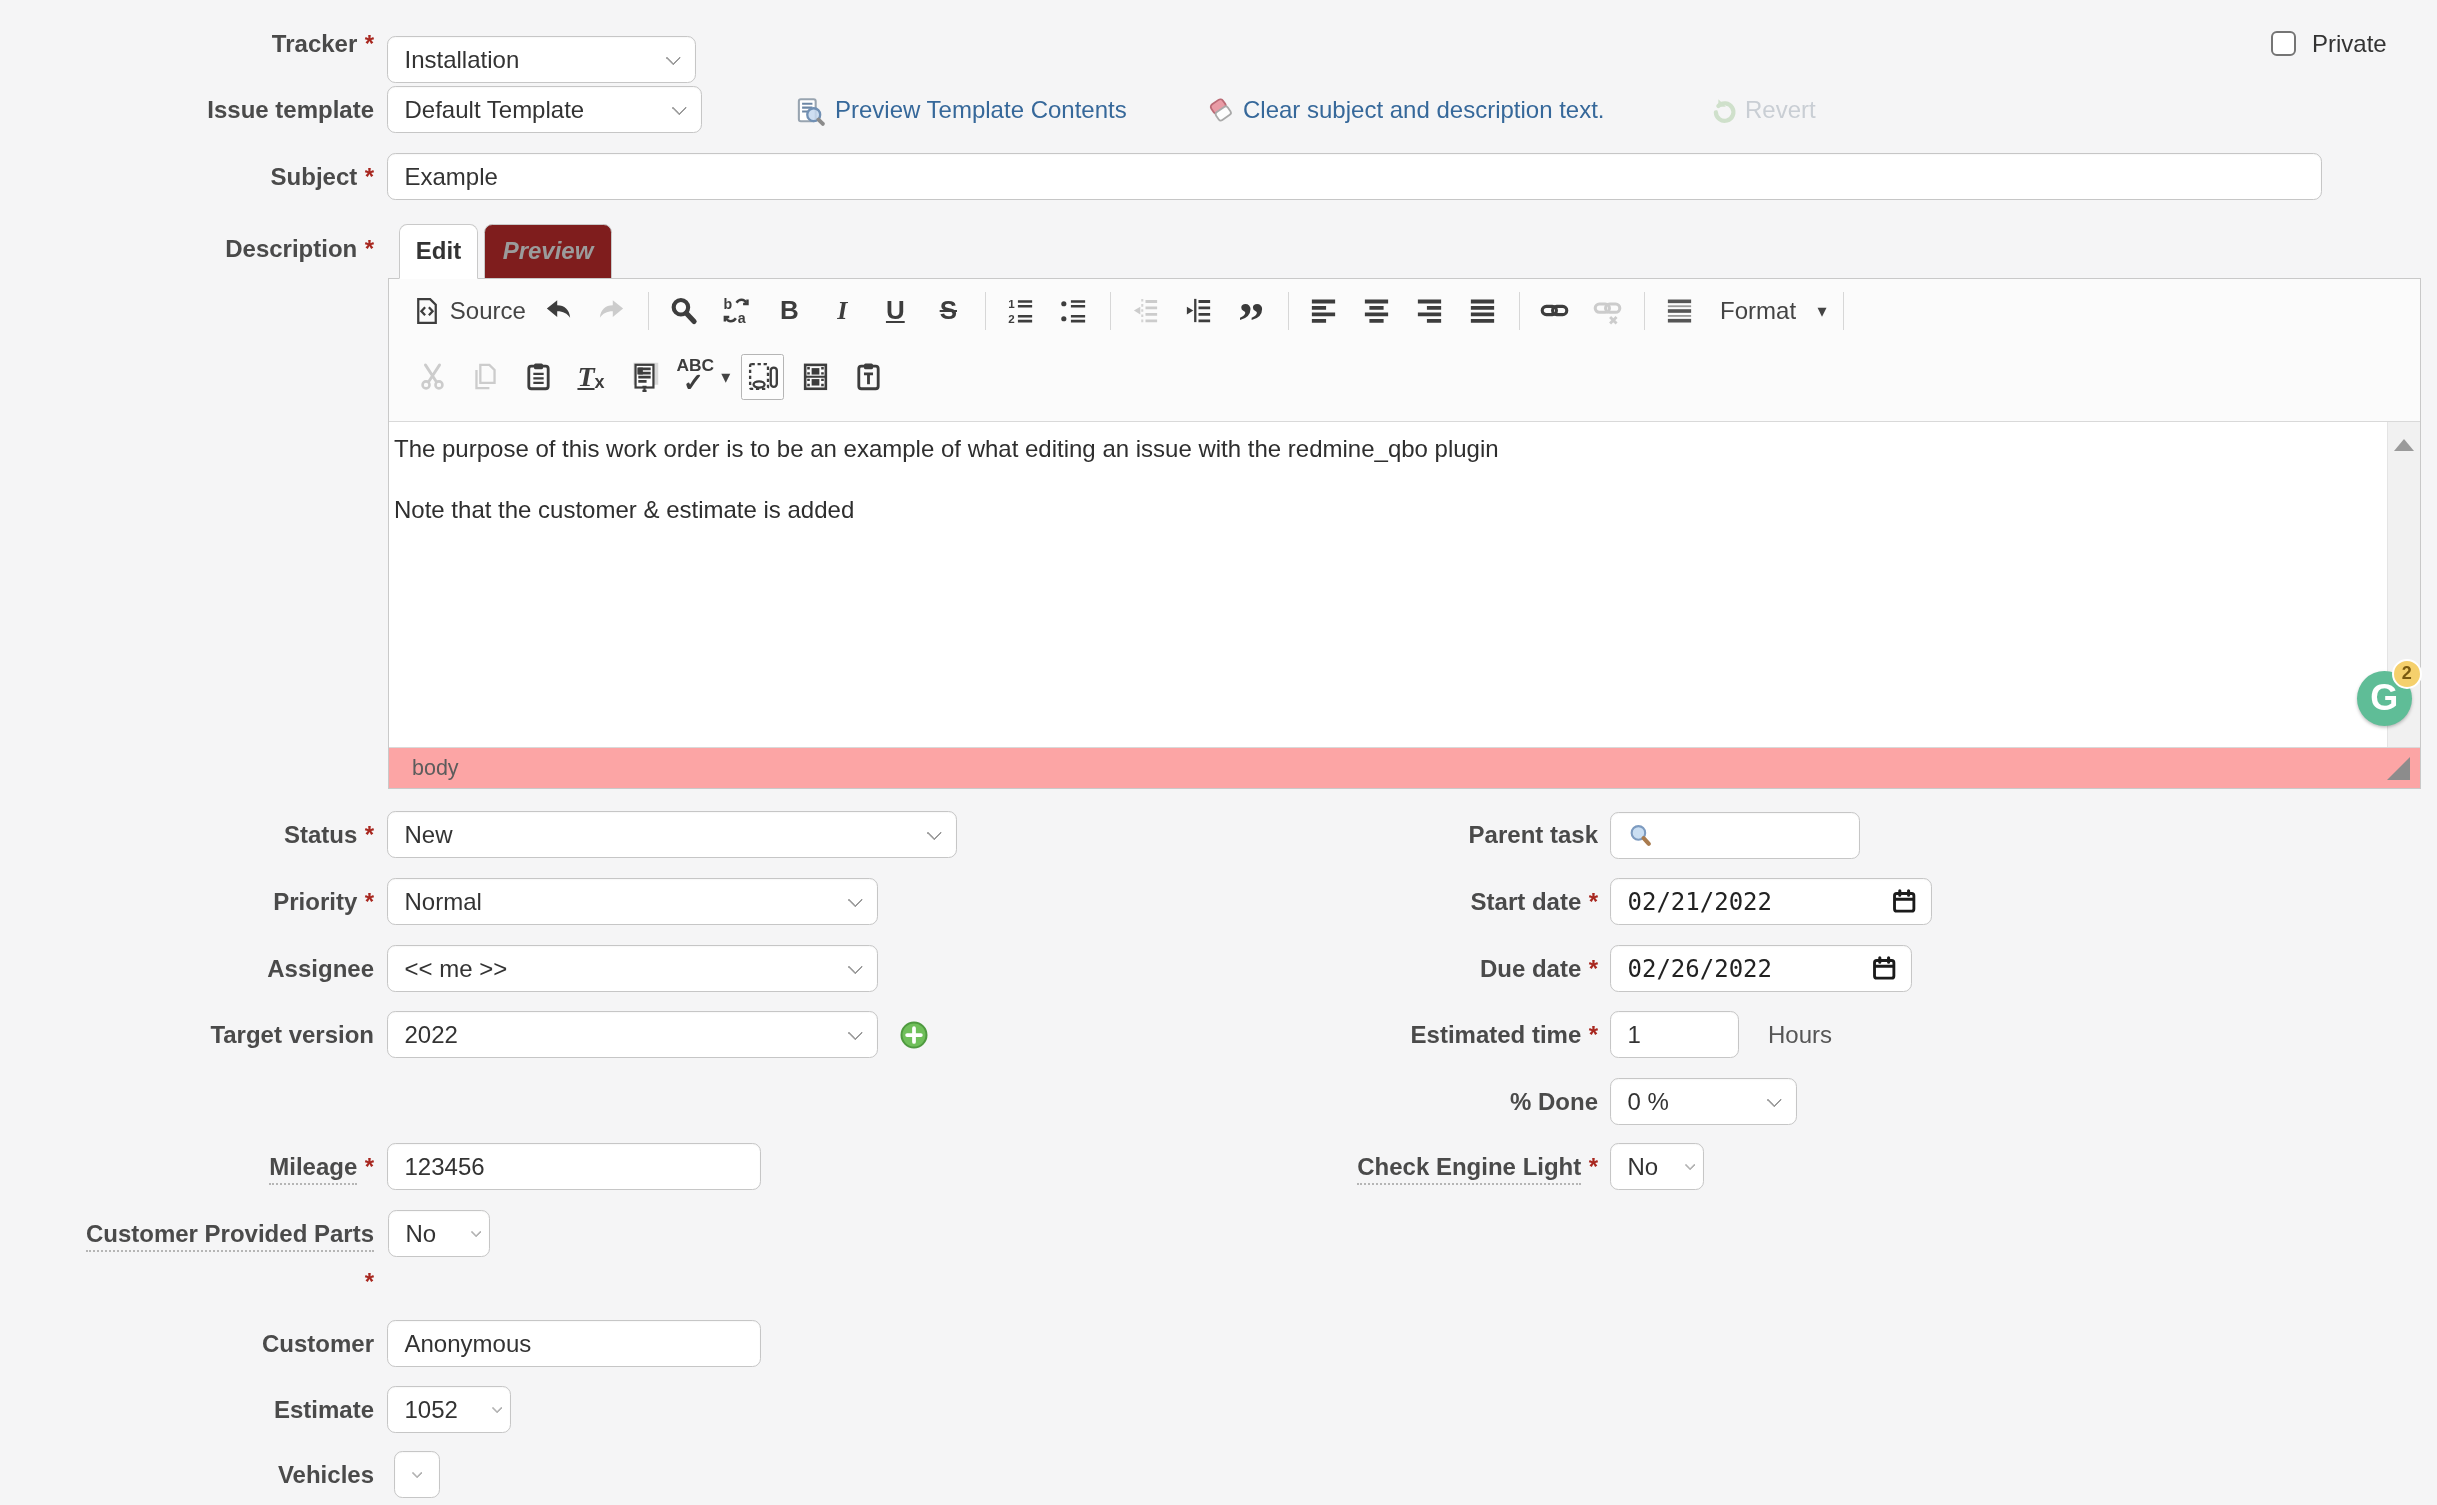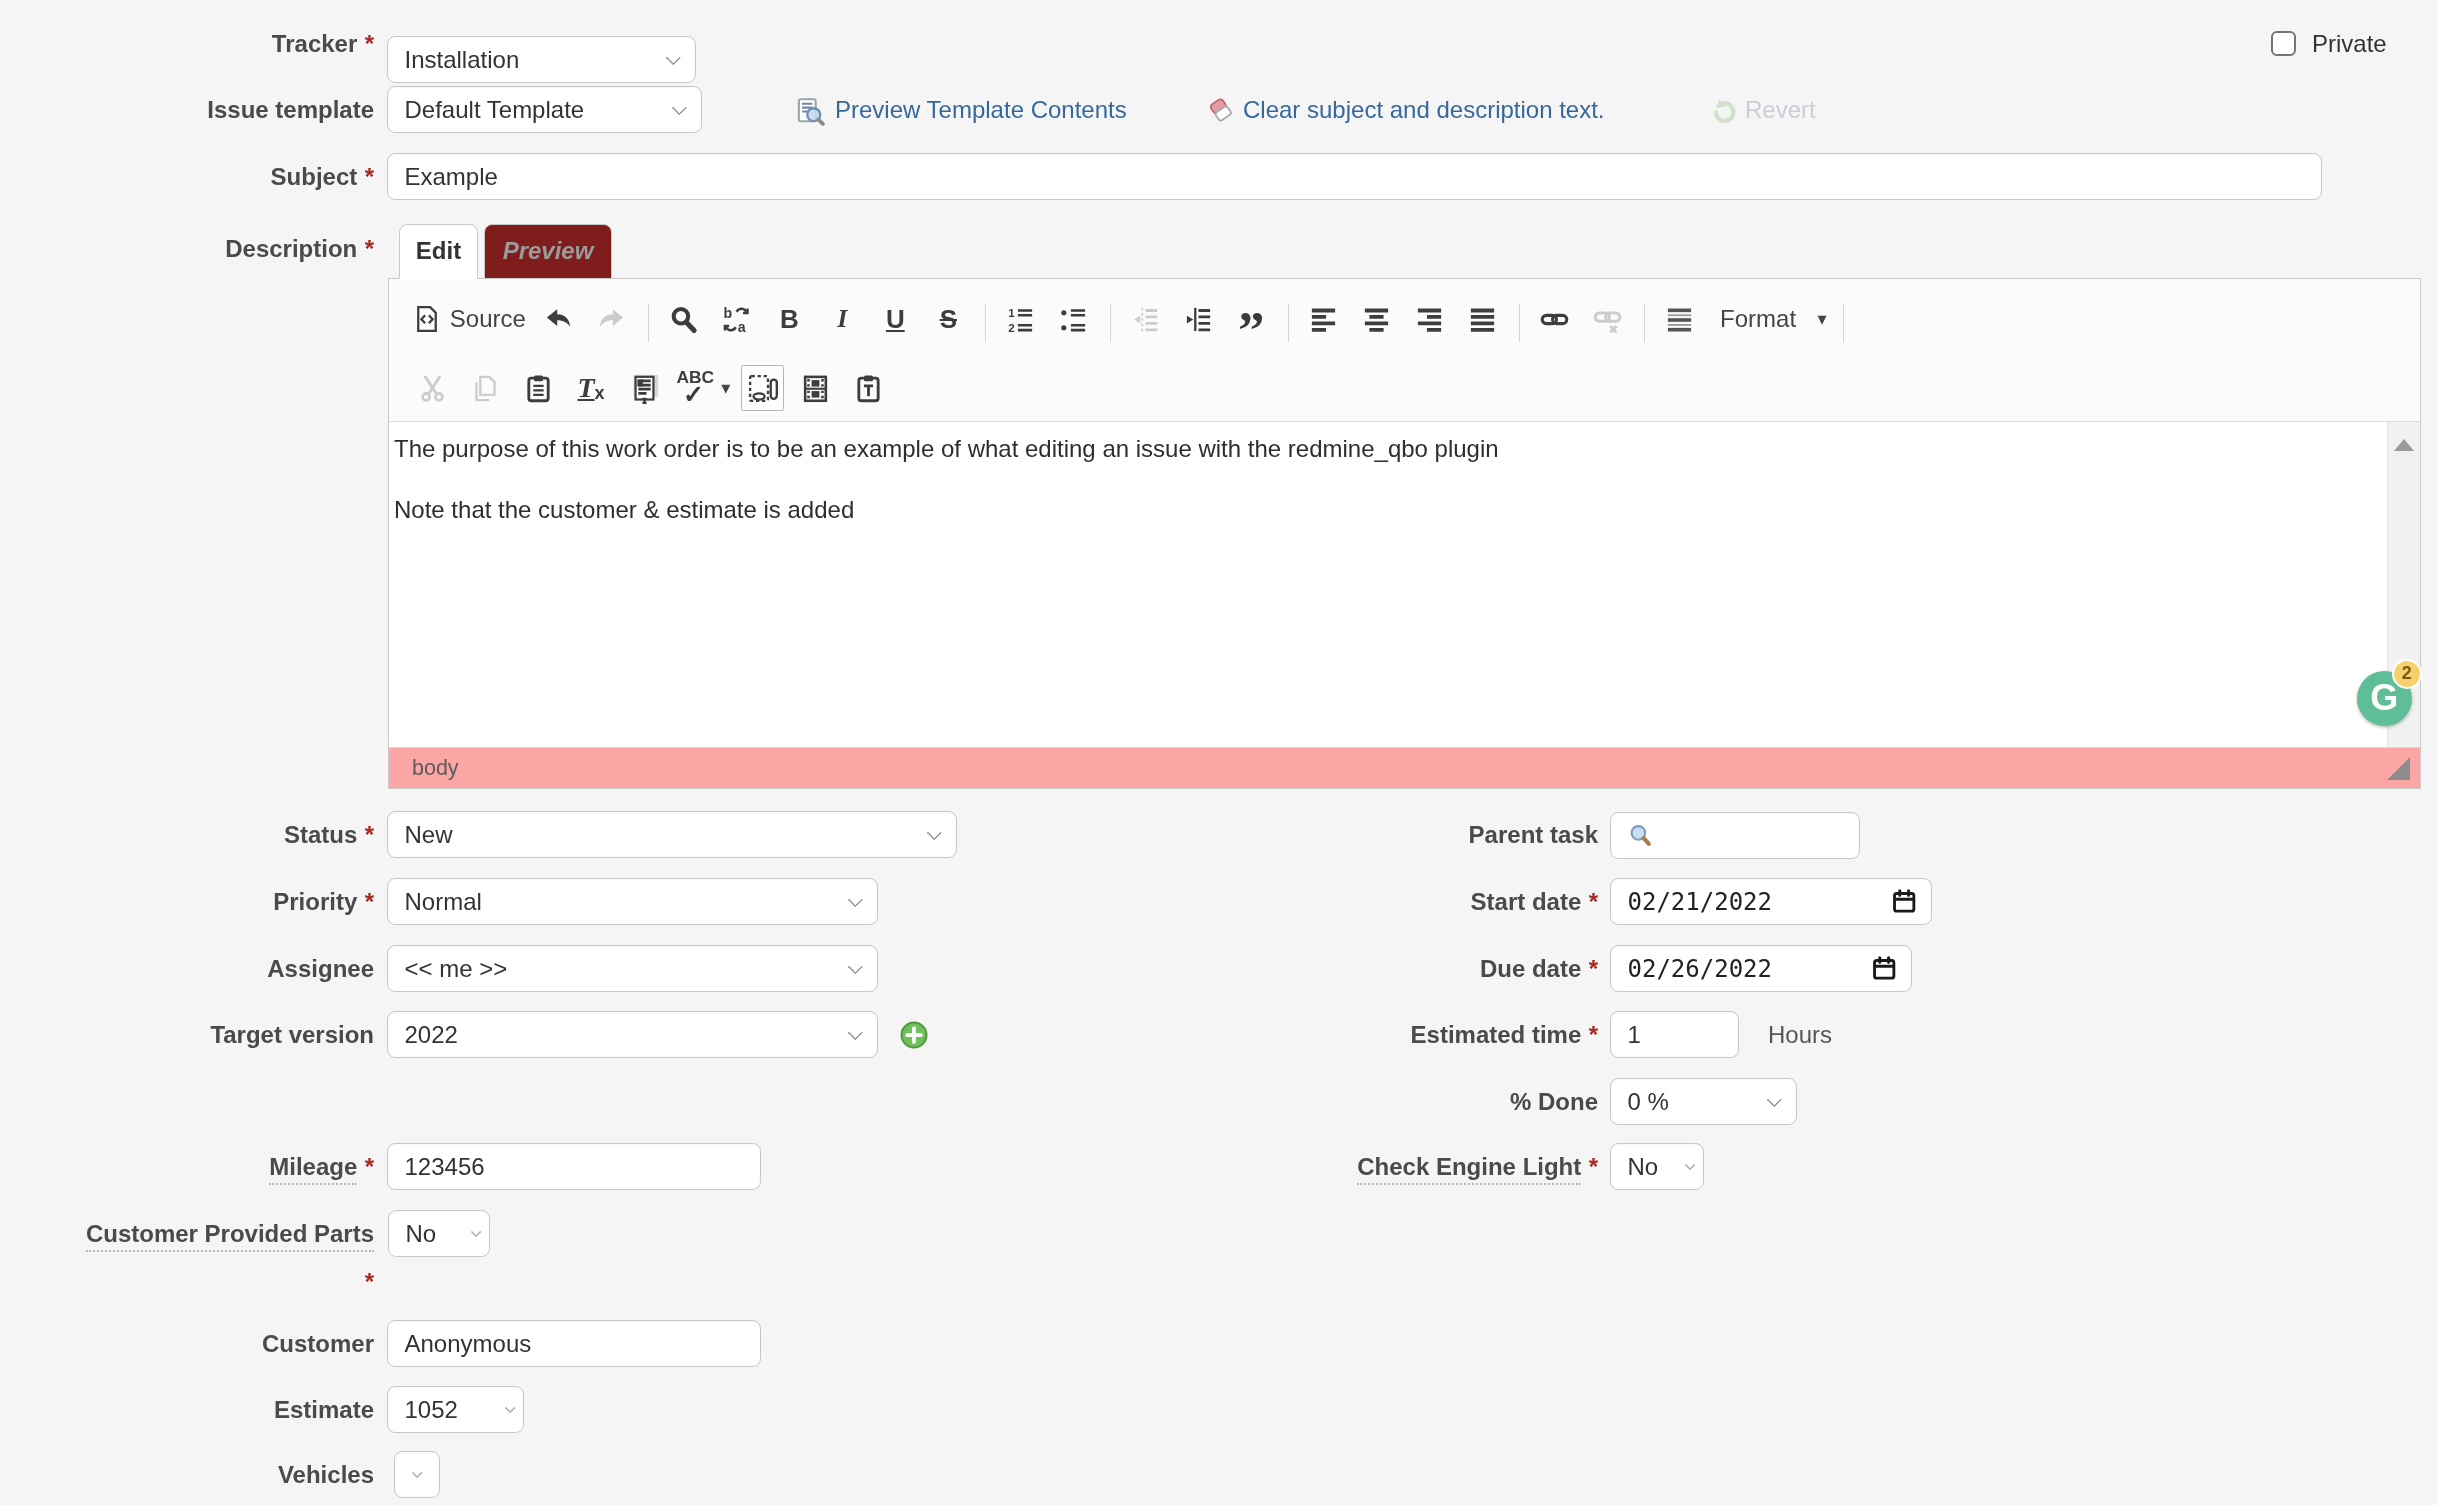--- a/index.html
+++ b/index.html
@@ -54,21 +54,21 @@
     position:absolute; top:224px; height:55px;
     border:0.8px solid #c9c9c9; border-radius:8.3px 8.3px 0 0;
     font-weight:bold; font-size:24px; text-align:center; line-height:51px;
   }
   .tab.active { background:#fff; border-bottom:0.8px solid #fff; color:#333; z-index:3; }
   .tab.inactive { background:#7f1d1d; color:#9b9b9b; z-index:1;font-style:italic; }
   .editor {
     position:absolute; left:388px; top:278px; width:2033px; height:511px;
     background:#fbfbfb; border:0.8px solid #c9c9c9; z-index:2;
   }
-  .tb-row { display:flex; align-items:flex-end; padding-left:21.5px; height:63px; }
+  .tb-row { display:flex; align-items:center; padding-left:21.5px; height:63px; }
   .tb-row.r2 { height:69px; }
   .tb-btn {
     min-width:43px; height:46px; margin-right:10px;
     display:flex; align-items:center; justify-content:center;
     border:0.8px solid transparent; border-radius:2.5px; cursor:pointer;
     font-size:26px; color:#3d3d3d; white-space:nowrap;
   }
   .tb-btn.active-btn { border:0.8px solid #b5b5b5; background:#fdfdfd; }
   .sep { width:0.8px; height:38px; background:#d7d7d7; margin:0 13.2px 0 5px; flex:none; }
   .g-b { font-weight:900; }
@@ -471,21 +471,21 @@
     <span>No</span>
     <span class="chev small"></span>
   </div>
 
 <div class="lbl" style="top:1320px"><span>Customer</span></div>
 <div class="input" style="left:387px; top:1320px; width:374px">
     <span>Anonymous</span>
   </div>
 
 <div class="lbl" style="top:1386px"><span>Estimate</span></div>
-<div class="select" style="left:387px; top:1386px; width:137px; padding-right:14px">
+<div class="select" style="left:387px; top:1386px; width:124px; padding-right:14px">
     <span>1052</span>
     <span class="chev small"></span>
   </div>
 
 <div class="lbl" style="top:1451px"><span>Vehicles</span></div>
 <div class="select" style="left:394px; top:1451px; width:46px; padding:0">
     <span></span>
     <span class="chev small" style="right:17.4px"></span>
   </div>
 

